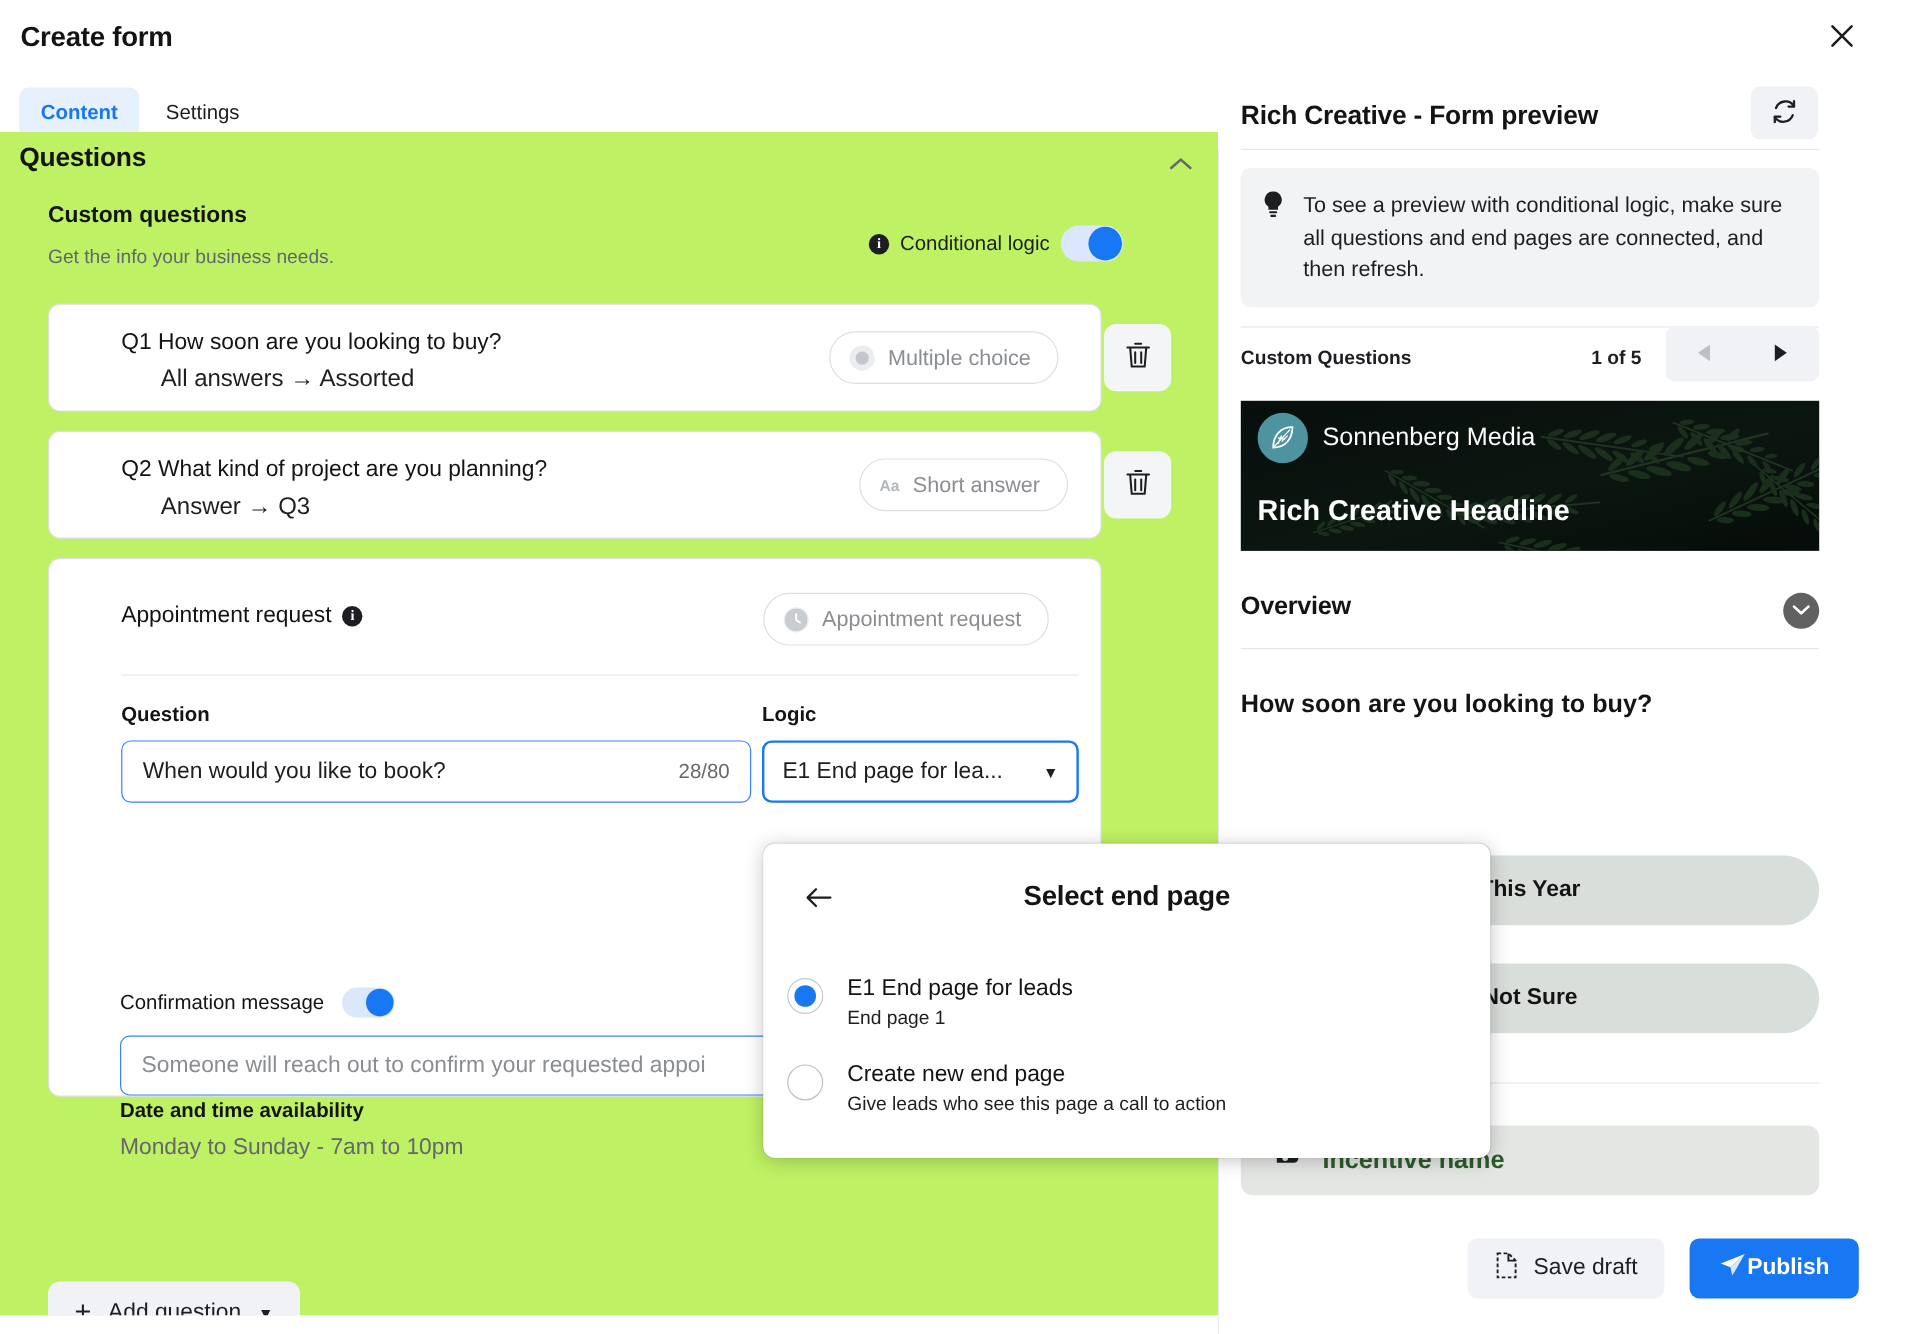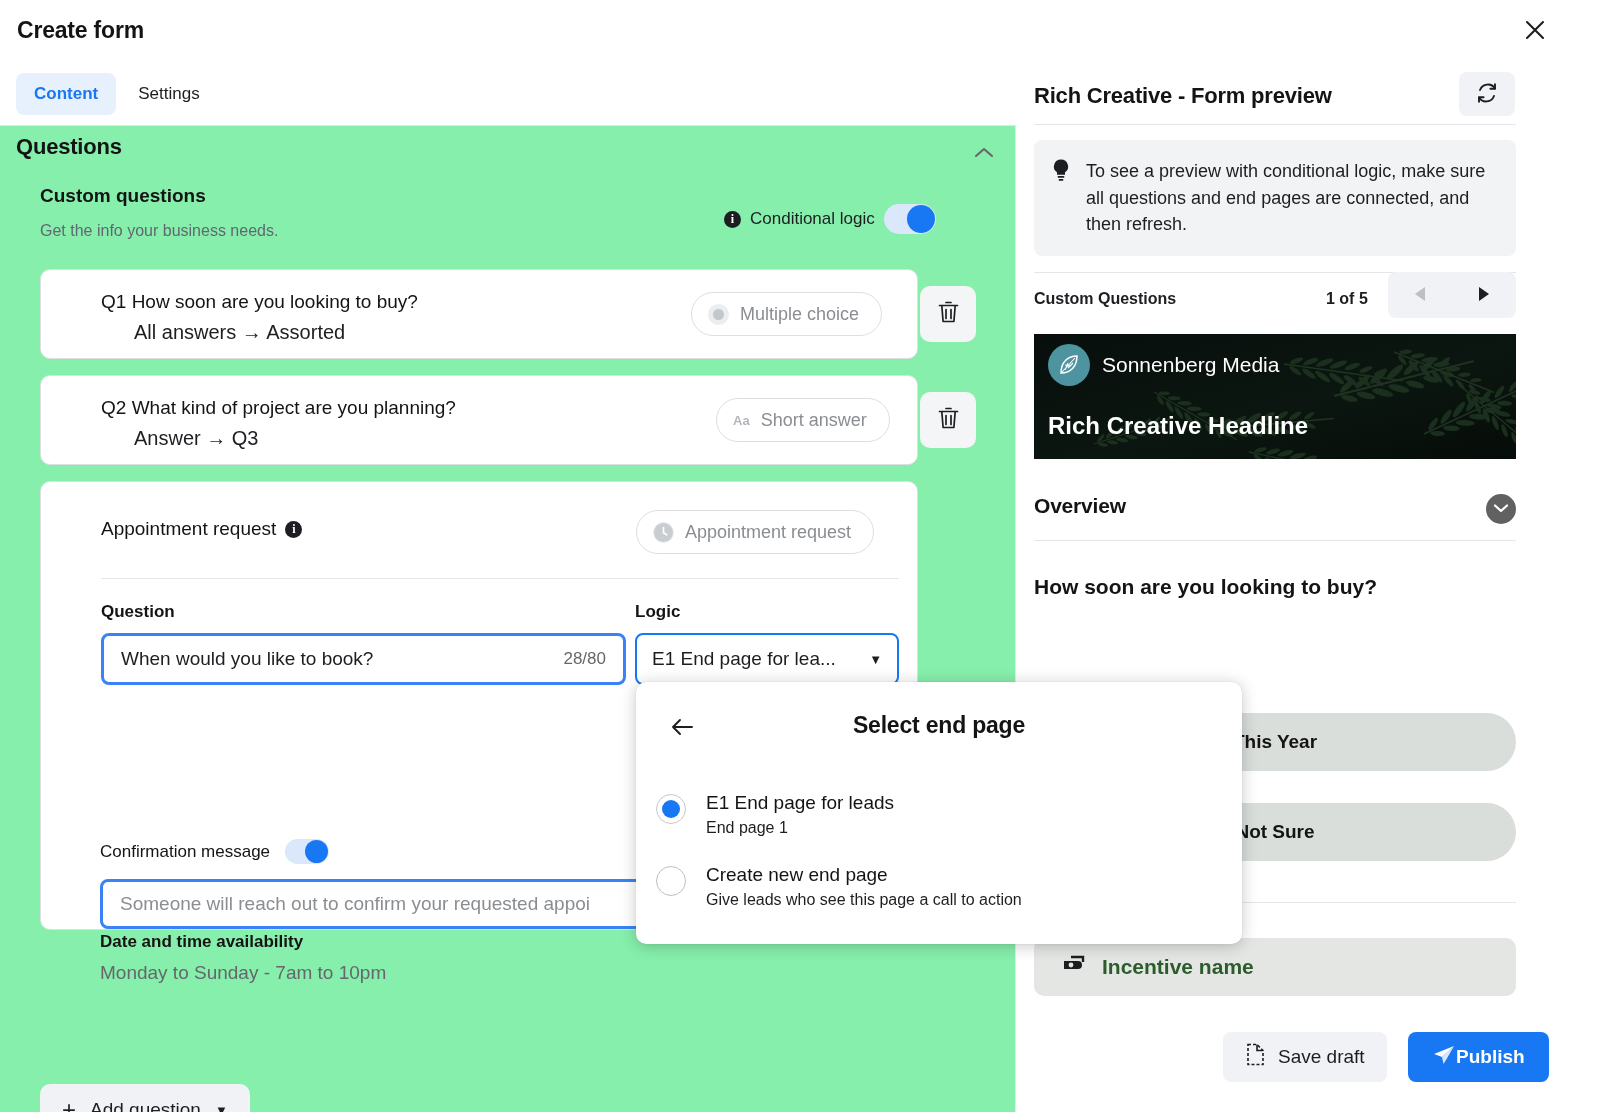--- a/index.html
+++ b/index.html
@@ -32,22 +32,22 @@
     font-family: "Liberation Sans", sans-serif;
   }
   .tab.active { color: #1877f2; background: #e7f0fd; font-weight: bold; }
 
   .tab-divider {
     position: absolute; left: 0; top: 125px; width: 1600px; height: 1px; background: #e4e6eb;
   }
 
   
   .left-pane {
-    position: absolute; left: 0; top: 126px; width: 1015px; height: 986px;
-    overflow: hidden; background: #86efac;
+    position: absolute; left: 0; top: 110px; width: 1015px; height: 986px;
+    overflow: hidden; background: #bef264;
   }
   .sec-head {
     position: absolute; left: 16px; top: 8px;
     font-size: 22px; font-weight: bold; color: #141414; letter-spacing: -0.2px;
   }
   .collapse-chev {
     position: absolute; left: 968px; top: 12px; width: 32px; height: 32px;
     display: flex; align-items: center; justify-content: center; cursor: pointer;
     background: transparent; border: none;
   }
@@ -124,21 +124,21 @@
   
   .appt-label {
     position: absolute; left: 60px; top: 36px; font-size: 19px; color: #141414;
     display: flex; align-items: center; gap: 9px;
   }
   .card-hr {
     position: absolute; left: 60px; top: 96px; width: 798px; height: 1px; background: #e4e6eb;
   }
   .fld-label { position: absolute; font-size: 17px; font-weight: bold; color: #141414; }
   .txt-input {
-    position: absolute; border: 3px solid #3b82f6; border-radius: 8px; background: #fff;
+    position: absolute; border: 1px solid #3b82f6; border-radius: 8px; background: #fff;
     display: flex; align-items: center; padding: 0 17px; font-size: 19px; color: #1c1e21;
   }
   .txt-input .counter { margin-left: auto; font-size: 17px; color: #65676b; }
   .txt-input.placeholder { color: #8a8d91; }
   .sel-input {
     position: absolute; border: 2px solid #1877f2; border-radius: 8px; background: #fff;
     display: flex; align-items: center; padding: 0 15px; font-size: 19px; color: #1c1e21;
     cursor: pointer; gap: 10px;
   }
   .sel-input .caret { margin-left: auto; font-size: 13px; color: #1c1e21; }
@@ -227,21 +227,21 @@
   }
   .btn-publish {
     position: absolute; left: 392px; top: 20px; height: 50px; padding: 0 24px;
     background: #1877f2; border: none; border-radius: 8px; cursor: pointer;
     display: flex; align-items: center; gap: 0; font-size: 19px; font-weight: bold; color: #fff;
     font-family: "Liberation Sans", sans-serif;
   }
 
   
   .popover {
-    position: absolute; left: 636px; top: 682px; width: 606px; height: 262px;
+    position: absolute; left: 636px; top: 703px; width: 606px; height: 262px;
     background: #fff; border-radius: 10px;
     box-shadow: 0 2px 16px rgba(0,0,0,0.22), 0 0 1px rgba(0,0,0,0.2);
     z-index: 50;
   }
   .pop-back {
     position: absolute; left: 26px; top: 26px; width: 40px; height: 40px;
     display: flex; align-items: center; justify-content: center; cursor: pointer;
     background: transparent; border: none;
   }
   .pop-title { position: absolute; left: 0; top: 30px; width: 606px; text-align: center; font-size: 23px; font-weight: bold; color: #141414; letter-spacing: -0.2px; }

